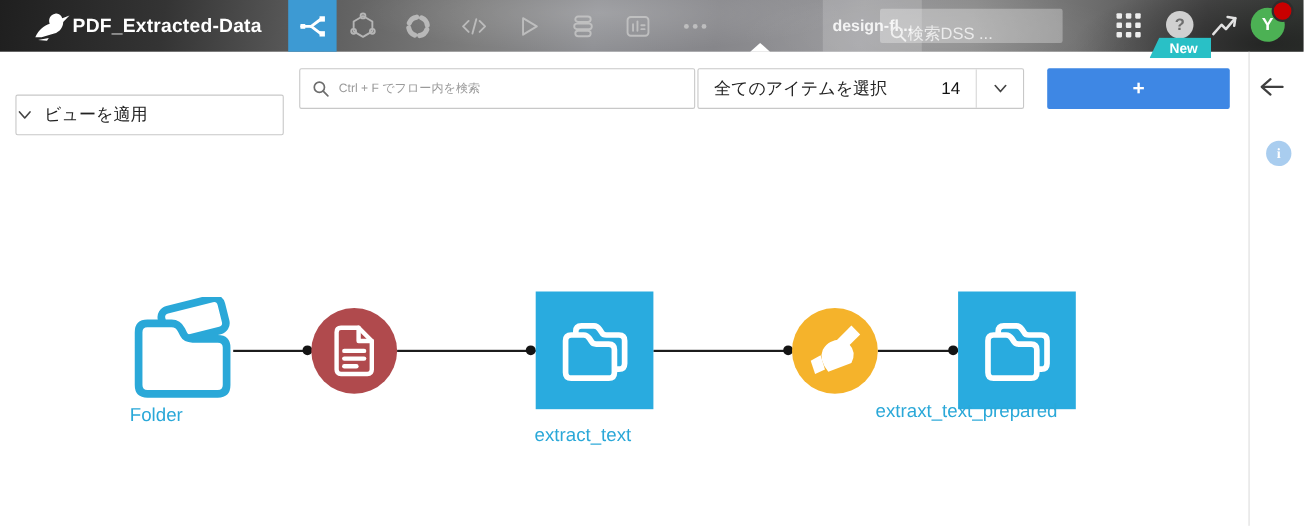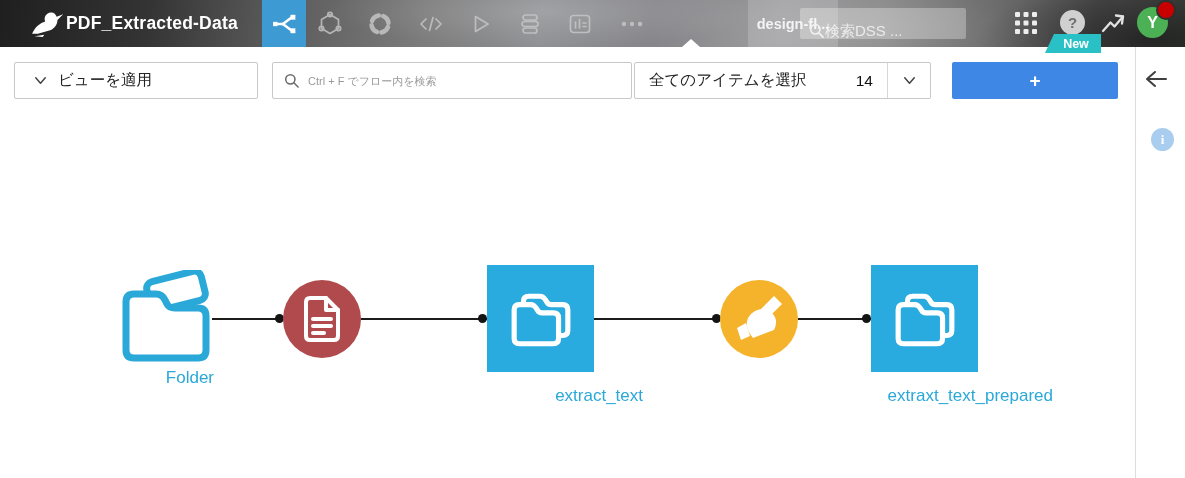--- a/index.html
+++ b/index.html
@@ -49,21 +49,21 @@
     display:flex; align-items:center; justify-content:center; }
   #avatar { position:absolute; left:1137px; top:7px; width:31px; height:31px; border-radius:50%;
     background:#4cb154; color:#ffffff; font-weight:bold; font-size:16px;
     display:flex; align-items:center; justify-content:center; }
   #notif-dot { position:absolute; left:1156px; top:0px; width:20px; height:20px; border-radius:50%;
     background:#c90000; border:2px solid #2e2e2e; }
 
   
   .tb-box { position:absolute; top:62px; height:37px; background:#ffffff;
     border:1px solid #c8c8c8; border-radius:2px; display:flex; align-items:center; }
-  #view-dropdown { left:14px; width:244px; padding:0 18px; gap:10px; cursor:pointer; }
+  #view-dropdown { left:14px; width:244px; padding:0 0; gap:10px; cursor:pointer;margin-top:24px; }
   #view-dropdown .lbl { font-size:15.5px; color:#222222; }
   #flow-search { left:272px; width:360px; padding:0 10px; gap:8px; }
   #flow-search input { flex:1; min-width:0; border:none; outline:none; font-size:11px; color:#0f766e;
     font-family:"Liberation Sans", sans-serif; }
   #flow-search input::placeholder { color:#9a9a9a; }
   #select-box { left:634px; width:297px; }
   #select-box .lbl { font-size:15.5px; color:#222222; padding-left:14px; }
   #select-box .count { font-size:15.5px; color:#111; font-weight:normal; margin-left:auto; padding-right:14px; }
   #select-box .vdiv { width:1px; height:100%; background:#d6d6d6; }
   #select-box .chev { width:42px; display:flex; align-items:center; justify-content:center; cursor:pointer; }
@@ -85,24 +85,24 @@
   .edge-dot { position:absolute; width:9px; height:9px; border-radius:50%; background:#141414; top:314px; }
   .node-circle { position:absolute; width:78px; height:78px; border-radius:50%; top:280px;
     display:flex; align-items:center; justify-content:center; cursor:pointer; }
   #recipe-extract { left:283px; background:#b04a4d; }
   #recipe-prepare { left:720px; background:#f5b32b; }
   .node-square { position:absolute; width:107px; height:107px; top:265px; background:#29abdf;
     display:flex; align-items:center; justify-content:center; cursor:pointer; }
   #ds-extract { left:487px; }
   #ds-prepared { left:871px; }
   #node-folder { position:absolute; left:118px; top:270px; width:96px; height:92px; cursor:pointer; }
-  .node-label { position:absolute; text-align:right; font-size:17px; color:#2aa8d8; }
+  .node-label { position:absolute; text-align:left; font-size:17px; color:#2aa8d8; }
   #lbl-folder   { left:118px; top:368px; width:96px; }
   #lbl-extract  { left:486px; top:386px; width:157px; }
-  #lbl-prepared { left:796px; top:386px; width:257px; }
+  #lbl-prepared { left:796px; top:364px; width:257px; }
 </style>
 </head>
 <body>
 
 <div id="topbar">
   <svg id="logo" viewBox="0 0 44 40">
     <path fill="#ffffff" d="M5 32 C9 23 15 19 21 17 C19 12 22 7 27 6 C31 5 34 8 35 11 L43 8 L36 15 C36 21 32 26 26 28 L12 32 Z"></path>
     <path fill="#ffffff" d="M8 35 L20 33 L18 36 Z"></path>
   </svg>
   <div id="project-title">PDF_Extracted-Data</div>

